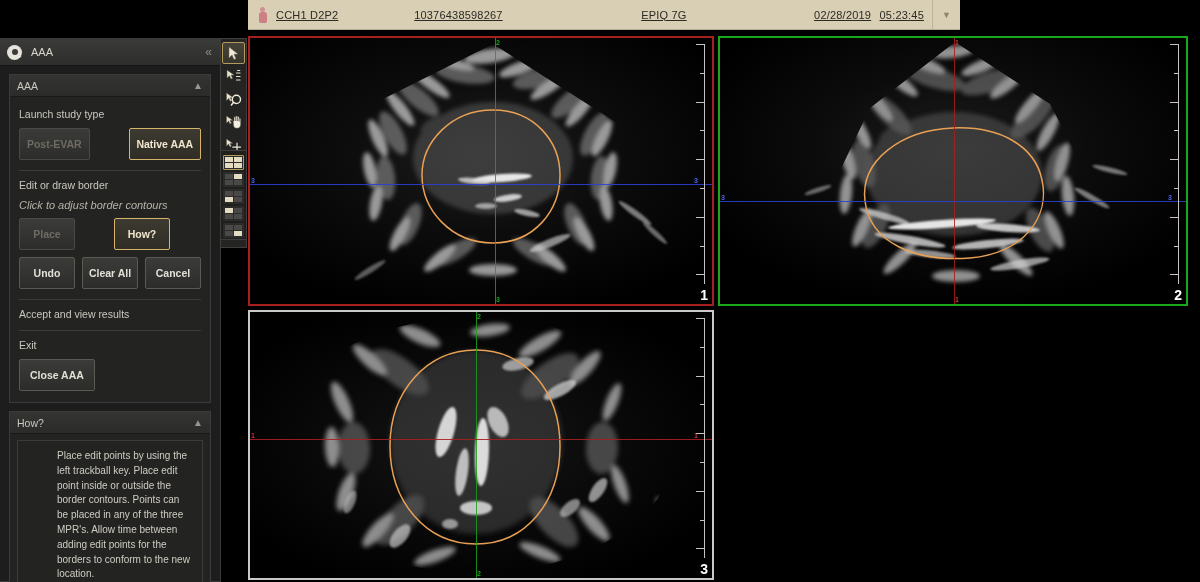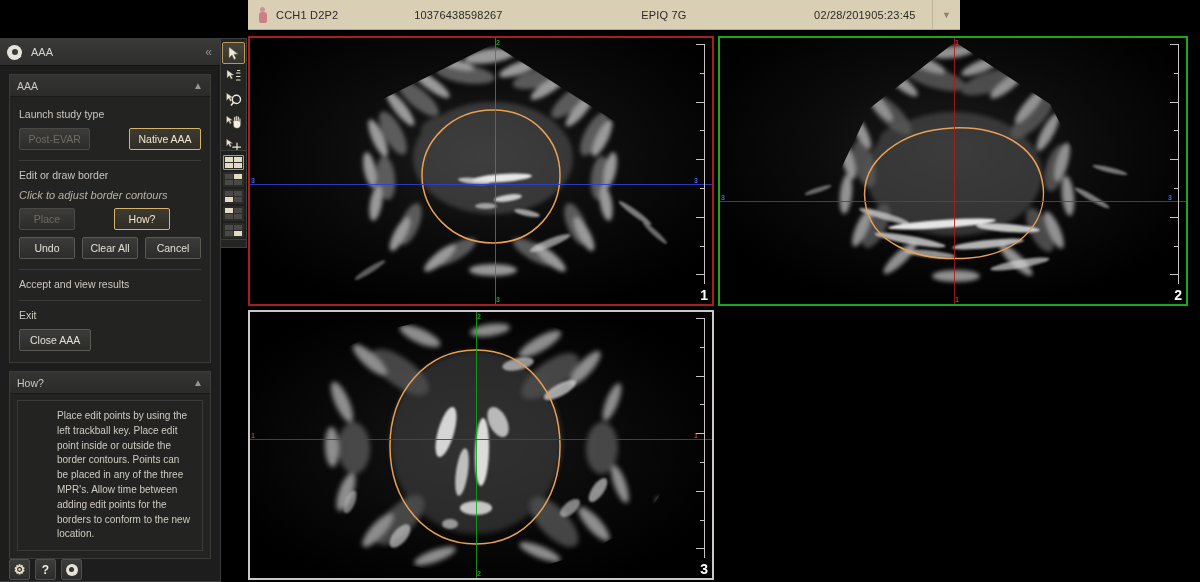--- a/index.html
+++ b/index.html
@@ -12,38 +12,38 @@
   #app { position: relative; width: 1200px; height: 582px; background: #000; }
 
   
   #header {
     position: absolute; left: 248px; top: 0; width: 712px; height: 30px;
     background: #d8cfb4;
     border-bottom: 1px solid #b3a98c;
     display: flex; align-items: center;
     font-size: 11px; color: #2c2a24; letter-spacing: .2px;
   }
-  #header .hdr-cell { white-space: nowrap; }
+  #header .hdr-cell { white-space: nowrap; text-decoration: underline; }
   .patient-icon {
     width: 9px; height: 16px; margin-left: 10px; margin-right: 9px;
     position: relative; flex: 0 0 auto;
   }
   .patient-icon .head {
     position: absolute; left: 2px; top: 0; width: 5px; height: 5px;
     border-radius: 50%; background: #d08f93;
   }
   .patient-icon .body {
     position: absolute; left: 0.5px; top: 5px; width: 8px; height: 11px;
     border-radius: 3px 3px 2px 2px; background: #cc7f85;
   }
   #hdr-name   { margin-right: 0; width: 140px; }
   #hdr-id     { width: 230px; }
   #hdr-system { width: 145px; text-align: left; }
   #hdr-date   { width: 88px; text-align: right; }
-  #hdr-time   { width: 62px; text-align: left; }
+  #hdr-time   { width: 62px; text-align: center; }
   #hdr-menu {
     margin-left: auto; width: 28px; height: 30px;
     border-left: 1px solid #bdb39a;
     display: flex; align-items: center; justify-content: center;
     color: #8d846c; font-size: 9px;
   }
 
   
   #sidebar {
     position: absolute; left: 0; top: 38px; width: 221px; height: 544px;
@@ -102,26 +102,27 @@
   .section-hint {
     color: #b6b2a6; font-size: 11px; font-style: italic;
     margin: 0 0 7px 0;
   }
   .divider {
     height: 1px; background: #3b3b39; margin: 10px 0 8px 0;
   }
 
   .btn-row { display: flex; gap: 7px; margin-bottom: 2px; }
   .btn {
-    height: 22px; min-width: 52px; padding: 0 10px;
+    height: 32px; min-width: 52px; padding: 0 10px;
     display: inline-flex; align-items: center; justify-content: center;
     background: linear-gradient(#3b3b3a, #2c2c2b);
     border: 1px solid #5a5952; border-radius: 2px;
     color: #e2dfd6; font-size: 10.5px; white-space: nowrap;
     cursor: pointer;
+    font-weight: bold;
   }
   .btn.disabled { color: #6e6b63; border-color: #4a4944; }
   .btn.active {
     border-color: #d8b36a; color: #f0e6cf;
     background: linear-gradient(#3d3a31, #302d26);
     margin-left: 32px;
   }
   .btn.wide { min-width: 62px; }
 
   #help-body {

